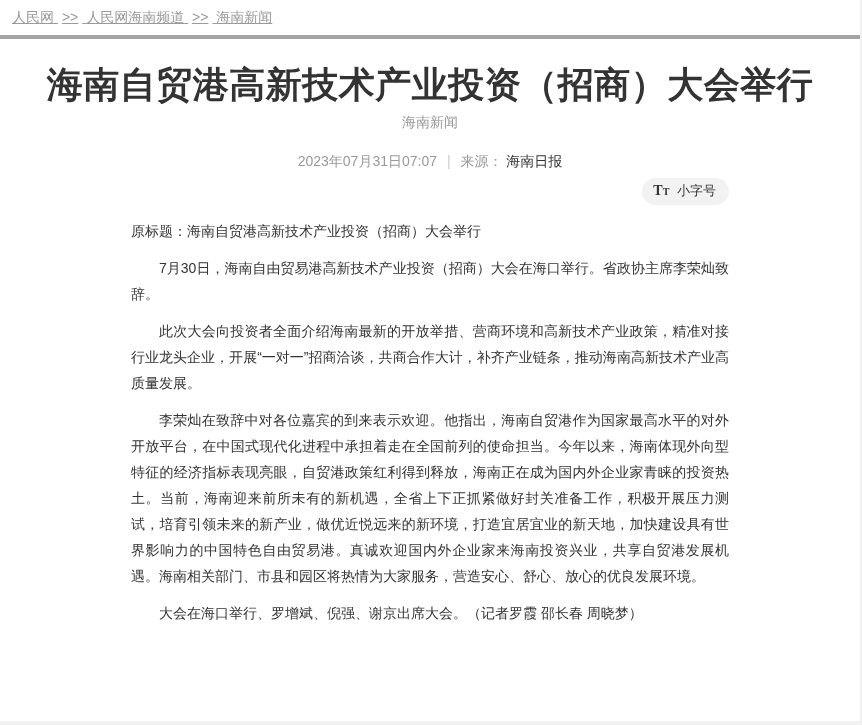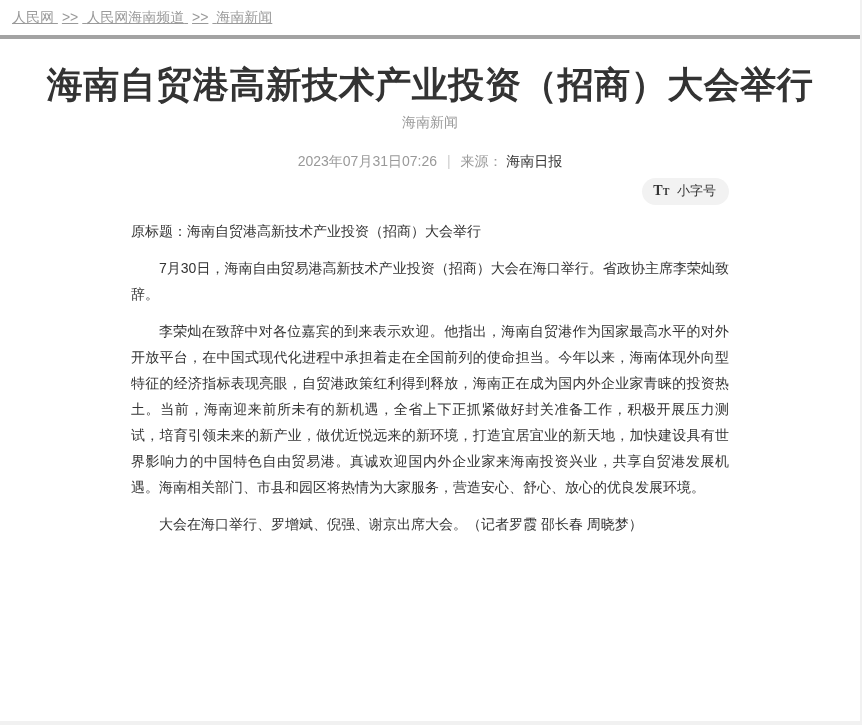--- a/index.html
+++ b/index.html
@@ -97,37 +97,38 @@
     <span class="sep">&gt;&gt;</span>
     <a class="crumb">人民网海南频道</a>
     <span class="sep">&gt;&gt;</span>
     <a class="crumb">海南新闻</a>
   </div>
 
   <div class="article-header">
     <h1 class="article-title">海南自贸港高新技术产业投资（招商）大会举行</h1>
     <div class="article-subtitle">海南新闻</div>
     <div class="article-meta">
-      <span class="meta-date">2023年07月31日07:26</span>
+      <span class="meta-date">2023年07月31日07:07</span>
       <span class="meta-sep">|</span>
       <span class="source-label">来源：</span>
       <span class="source-name">海南日报</span>
     </div>
   </div>
 
   <div class="content">
 
     <div class="toolbar-row">
       <button class="font-size-btn">
         <span class="t-icon"><span class="t-big">T</span><span class="t-small">T</span></span>
         <span class="fs-label">小字号</span>
       </button>
     </div>
 
     <div class="article-body">
       <p class="origin-title">原标题：海南自贸港高新技术产业投资（招商）大会举行</p>
       <p class="para">7月30日，海南自由贸易港高新技术产业投资（招商）大会在海口举行。省政协主席李荣灿致辞。</p>
+      <p class="para">此次大会向投资者全面介绍海南最新的开放举措、营商环境和高新技术产业政策，精准对接行业龙头企业，开展“一对一”招商洽谈，共商合作大计，补齐产业链条，推动海南高新技术产业高质量发展。</p>
       <p class="para">李荣灿在致辞中对各位嘉宾的到来表示欢迎。他指出，海南自贸港作为国家最高水平的对外开放平台，在中国式现代化进程中承担着走在全国前列的使命担当。今年以来，海南体现外向型特征的经济指标表现亮眼，自贸港政策红利得到释放，海南正在成为国内外企业家青睐的投资热土。当前，海南迎来前所未有的新机遇，全省上下正抓紧做好封关准备工作，积极开展压力测试，培育引领未来的新产业，做优近悦远来的新环境，打造宜居宜业的新天地，加快建设具有世界影响力的中国特色自由贸易港。真诚欢迎国内外企业家来海南投资兴业，共享自贸港发展机遇。海南相关部门、市县和园区将热情为大家服务，营造安心、舒心、放心的优良发展环境。</p>
       <p class="para">大会在海口举行、罗增斌、倪强、谢京出席大会。（记者罗霞 邵长春 周晓梦）</p>
     </div>
   </div>
 
 </div>
 
 </body></html>

